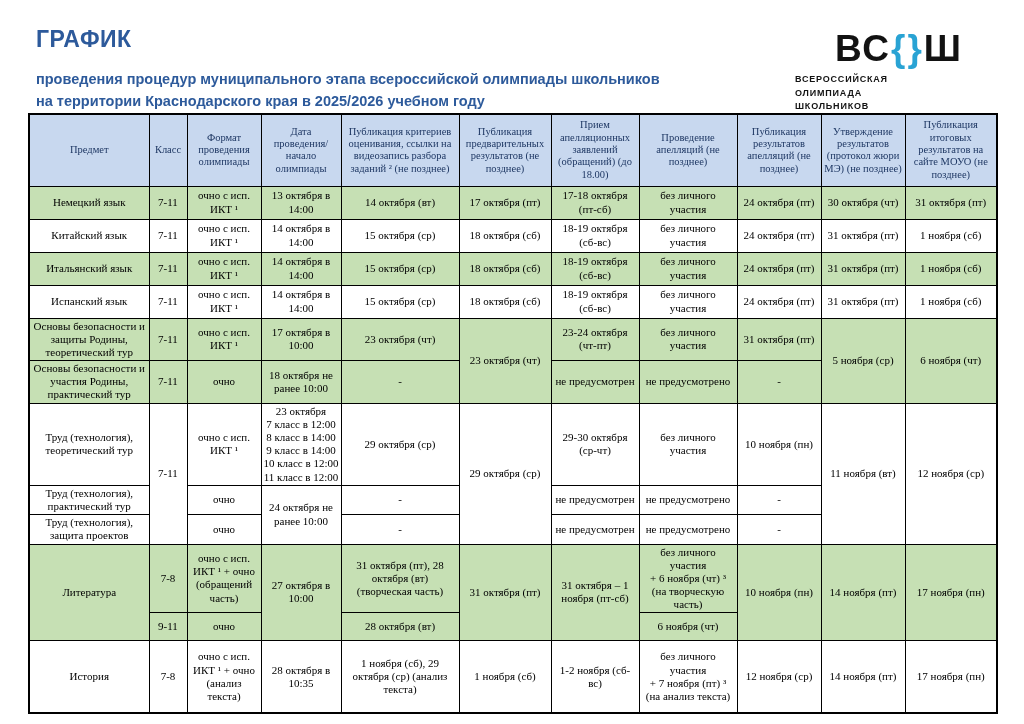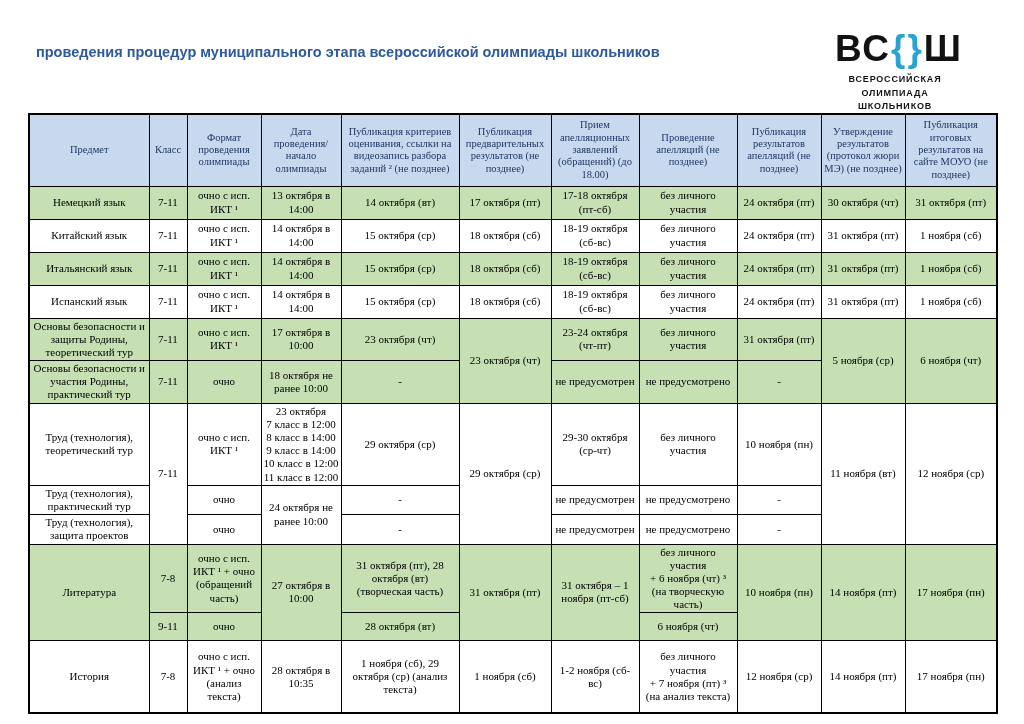--- a/index.html
+++ b/index.html
@@ -17,21 +17,21 @@
     font-size:14.5px;color:#2d5a9b;margin-top:15px;line-height:1.55;
   }
   .logo{position:absolute;left:795px;top:30px;width:200px;}
   .logo-word{
     font-family:"Liberation Sans", sans-serif;font-weight:800;
     font-size:37px;color:#121212;letter-spacing:2px;line-height:1;margin-left:40px;
   }
   .logo-word .braces{color:#29a3d4;font-weight:800;}
   .logo-caption{
     font-family:"Liberation Sans", sans-serif;font-weight:bold;
-    font-size:9px;color:#121212;letter-spacing:.8px;line-height:1.5;margin-top:6px;text-align:center;
+    font-size:9px;color:#121212;letter-spacing:.8px;line-height:1.5;margin-top:6px;
   }
   table.schedule{
     position:absolute;left:28px;top:113px;width:968px;
     border-collapse:collapse;table-layout:fixed;
     border:2px solid #000;
   }
   table.schedule th, table.schedule td{
     border:1px solid #000;
     text-align:center;vertical-align:middle;
     padding:1px 2px;overflow:hidden;
@@ -48,22 +48,24 @@
   tbody tr:nth-child(7){height:81px;}
   tbody tr:nth-child(8),tbody tr:nth-child(9){height:27px;}
   tbody tr:nth-child(10){height:59px;}
   tbody tr:nth-child(11){height:28px;}
   tbody tr:nth-child(12){height:72px;}
 </style>
 </head>
 <body>
 
 <div class="page-header">
+  <div class="page-title">ГРАФИК</div>
   <div class="page-subtitle">
     <div>проведения процедур муниципального этапа всероссийской олимпиады школьников</div>
+    <div>на территории Краснодарского края в 2025/2026 учебном году</div>
   </div>
 </div>
 
 <div class="logo">
   <div class="logo-word"><span>ВС</span><span class="braces">{}</span><span>Ш</span></div>
   <div class="logo-caption">
     <div>ВСЕРОССИЙСКАЯ</div>
     <div>ОЛИМПИАДА</div>
     <div>ШКОЛЬНИКОВ</div>
   </div>

